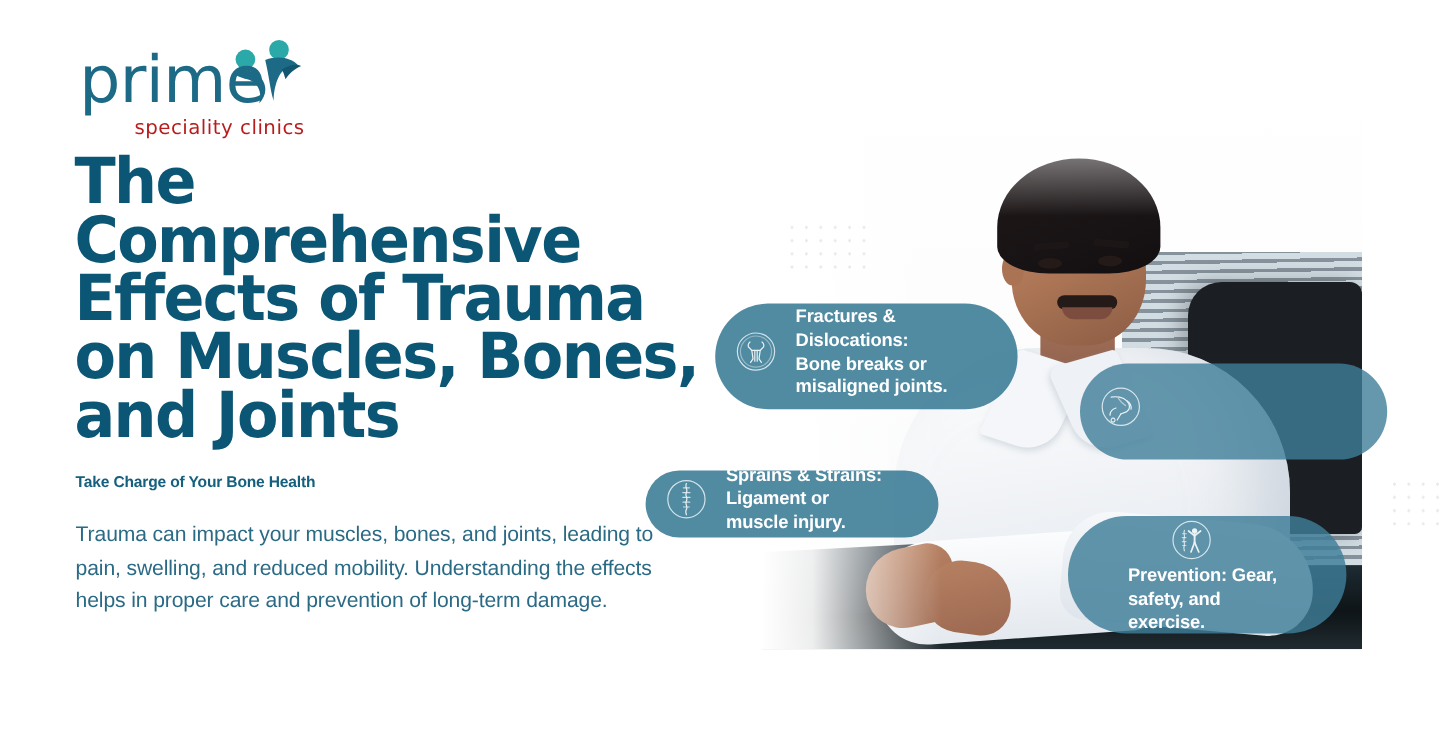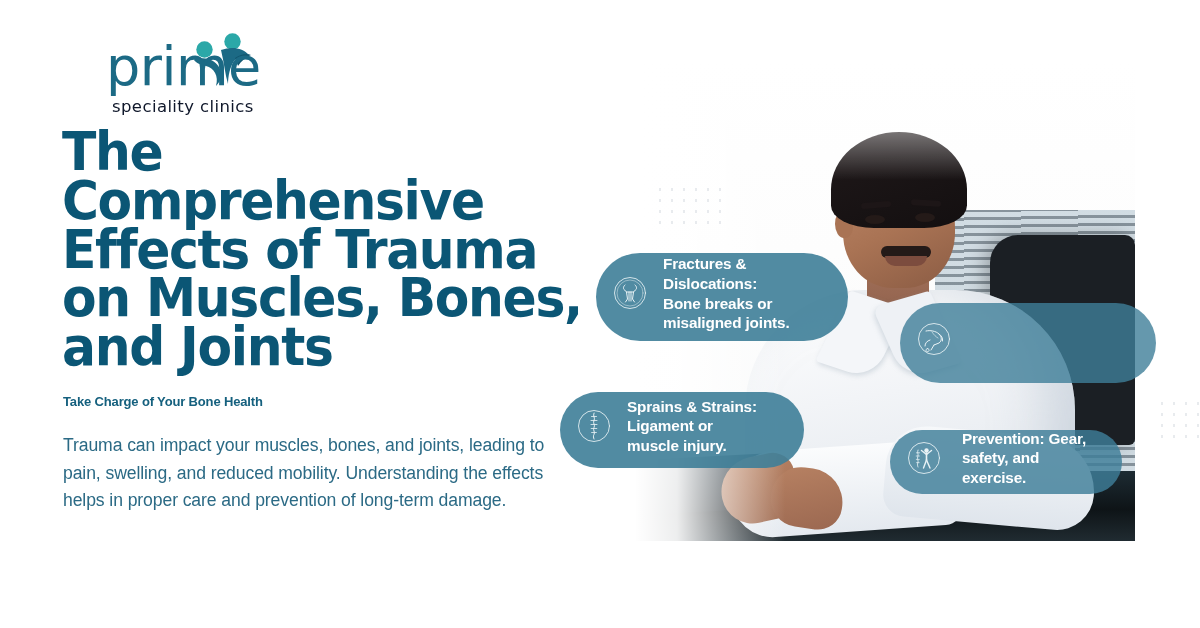--- a/index.html
+++ b/index.html
@@ -43,30 +43,29 @@
   .logo-wordmark {
     position: absolute;
     left: 0px;
     top: 14px;
     font-size: 54px;
     line-height: 54px;
     font-weight: 400;
     letter-spacing: -0.5px;
     color: #1C6A85;
     font-family: "DejaVu Sans", sans-serif;
-    margin-left: 40px;
   }
   .logo-tagline {
     position: absolute;
     left: 46px;
     top: 72px;
     font-size: 16.5px;
     line-height: 18px;
     letter-spacing: 0.4px;
-    color: #0f172a;
+    color: #b91c1c;
     font-weight: 400;
     font-family: "DejaVu Sans", sans-serif;
   }
 
   
   .headline {
     position: absolute;
     left: 62px;
     top: 128px;
     width: 560px;
@@ -312,26 +311,27 @@
 
   .pill-fractures {
     left: 596px; top: 253px; width: 252px; height: 88px;
     background: rgba(62,126,152,0.90);
   }
   .pill-stiffness {
     left: 900px; top: 303px; width: 256px; height: 80px;
     background: rgba(62,126,152,0.80);
   }
   .pill-sprains {
-    left: 560px; top: 392px; width: 244px; height: 76px;
+    left: 538px; top: 392px; width: 244px; height: 56px;
     background: rgba(62,126,152,0.90);
   }
   .pill-prevention {
-    left: 890px; top: 430px; width: 232px; height: 64px;
+    left: 890px; top: 430px; width: 232px; height: 98px;
     background: rgba(62,126,152,0.82);
+    flex-direction: column;
   }
 
   .pill-fractures .pill-text { padding-top: 1px; }
   .pill-stiffness .pill-icon { margin-right: 16px; }
   .pill-prevention .pill-icon { margin-right: 18px; }
 </style>
 </head>
 <body>
 
 <div class="banner">

